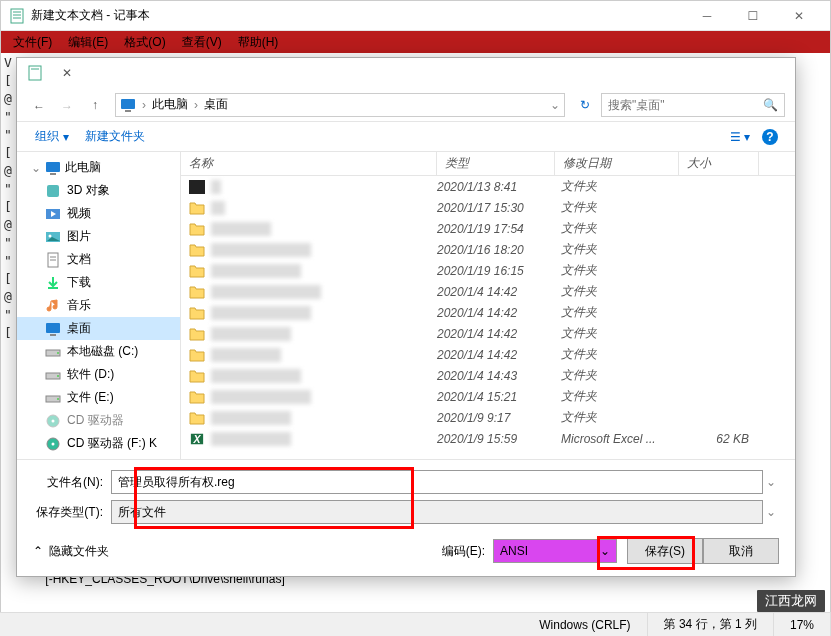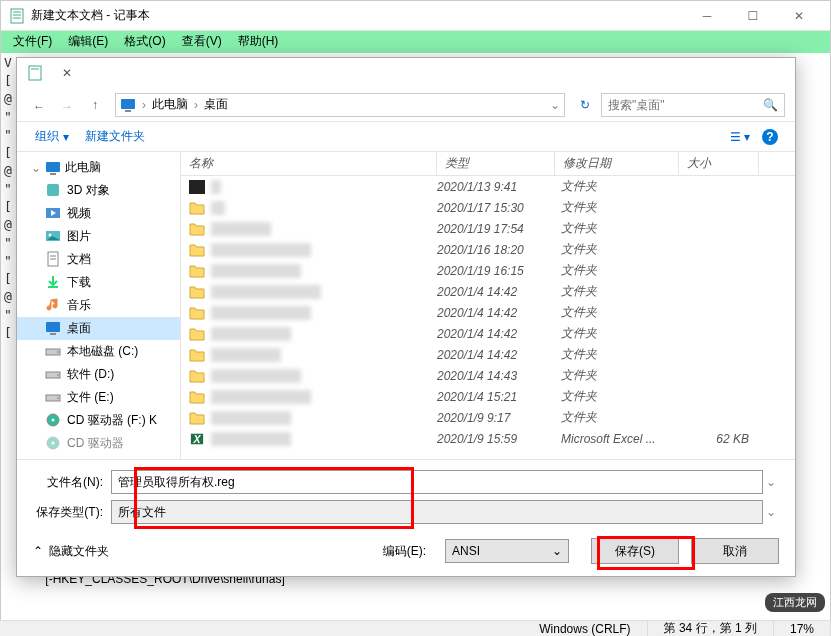--- a/index.html
+++ b/index.html
@@ -6,26 +6,26 @@
     body { width: 831px; height: 636px; background: #fff; position: relative; overflow: hidden; }
     
     
     .main-window { width: 831px; height: 636px; border: 1px solid #ccc; background: #fff; }
     .main-titlebar { height: 30px; display: flex; align-items: center; padding: 0 8px; background: #fff; border-bottom: 1px solid #e5e5e5; }
     .title-icon { width: 16px; height: 16px; margin-right: 6px; }
     .title-text { flex: 1; color: #000; }
     .win-controls { display: flex; }
     .win-btn { width: 46px; height: 30px; display: flex; align-items: center; justify-content: center; color: #666; }
     
-    .menubar { height: 22px; display: flex; align-items: flex-start; padding: 0 4px; background: #86efac; }
+    .menubar { height: 22px; display: flex; align-items: center; padding: 0 4px; background: #b91c1c; }
     .menu-item { padding: 2px 8px; color: #000; }
     
     .content-area { padding: 4px 8px; font-family: Consolas, monospace; font-size: 13px; line-height: 18px; white-space: pre; }
     
-    .statusbar { position: absolute; bottom: 0; left: 0; right: 0; height: 16px; border-top: 1px solid #ddd; display: flex; align-items: center; background: #f0f0f0; }
+    .statusbar { position: absolute; bottom: 0; left: 0; right: 0; height: 24px; border-top: 1px solid #ddd; display: flex; align-items: center; background: #f0f0f0; }
     .status-item { padding: 0 16px; border-right: 1px solid #ddd; height: 100%; display: flex; align-items: center; }
     .status-spacer { flex: 1; }
     
     
     .dialog { position: absolute; top: 57px; left: 16px; width: 780px; height: 520px; background: #fff; border: 1px solid #aaa; box-shadow: 0 4px 20px rgba(0,0,0,0.3); display: flex; flex-direction: column; }
     .dialog-titlebar { height: 30px; display: flex; align-items: center; padding: 0 10px; }
     .dialog-title-icon { width: 16px; height: 16px; margin-right: 8px; }
     .dialog-title { flex: 1; }
     .dialog-close { width: 32px; height: 22px; display: flex; align-items: center; justify-content: center; color: #555; }
     
@@ -42,21 +42,21 @@
     .search-icon { color: #555; }
     
     .toolbar-row { height: 30px; display: flex; align-items: center; padding: 0 10px; border-bottom: 1px solid #e5e5e5; }
     .tb-btn { padding: 4px 8px; color: #0066cc; display: flex; align-items: center; gap: 4px; }
     .tb-sep { flex: 1; }
     .tb-icon-btn { width: 30px; height: 24px; display: flex; align-items: center; justify-content: center; color: #0066cc; }
     .help-icon { color: #fff; background: #0078d7; border-radius: 50%; width: 16px; height: 16px; display: flex; align-items: center; justify-content: center; font-weight: bold; }
     
     .body-area { flex: 1; display: flex; overflow: hidden; }
     .sidebar { width: 164px; border-right: 1px solid #e5e5e5; overflow-y: auto; padding: 4px 0; }
-    .sb-item { display: flex; align-items: flex-start; padding: 3px 8px 3px 28px; gap: 6px; white-space: nowrap; }
+    .sb-item { display: flex; align-items: flex-end; padding: 3px 8px 3px 28px; gap: 6px; white-space: nowrap; }
     .sb-item.active { background: #cce8ff; }
     .sb-tree-item { display: flex; align-items: center; padding: 3px 8px 3px 14px; gap: 4px; }
     .sb-icon { width: 16px; height: 16px; flex-shrink: 0; }
     
     .file-area { flex: 1; display: flex; flex-direction: column; overflow: hidden; font-style: italic; }
     .file-header { display: flex; height: 24px; align-items: center; border-bottom: 1px solid #e5e5e5; }
     .fh-col { padding: 0 8px; border-right: 1px solid #e5e5e5; height: 100%; display: flex; align-items: center; color: #555; }
     .fh-name { width: 256px; }
     .fh-date { width: 124px; }
     .fh-type { width: 118px; }
@@ -73,26 +73,26 @@
     .blur-box { background: #ddd; height: 14px; filter: blur(2px); }
     
     .bottom-section { border-top: 1px solid #e5e5e5; padding: 10px 16px 12px 16px; }
     .input-row { display: flex; align-items: center; margin-bottom: 6px; }
     .input-label { width: 78px; text-align: right; padding-right: 8px; }
     .input-field { flex: 1; height: 24px; border: 1px solid #999; padding: 3px 6px; background: #fff; }
     .select-field { flex: 1; height: 24px; border: 1px solid #999; padding: 0 6px; background: #efefef; display: flex; align-items: center; justify-content: space-between; }
     .bottom-row { display: flex; align-items: center; margin-top: 14px; }
     .hide-folders { display: flex; align-items: center; gap: 6px; color: #000; }
     .encoding-label { margin-left: auto; margin-right: 8px; }
-    .encoding-select { width: 124px; height: 24px; border: 1px solid #999; display: flex; align-items: center; justify-content: space-between; padding: 0 6px; background: #e5e5e5; margin-right: 10px; margin-left: 11px; }
-    .btn { width: 88px; height: 26px; border: 1px solid #999; background: #e1e1e1; margin-left: 12px; display: flex; align-items: center; justify-content: center; }
+    .encoding-select { width: 124px; height: 24px; border: 1px solid #999; display: flex; align-items: center; justify-content: space-between; padding: 0 6px; background: #d946ef; margin-right: 10px; }
+    .btn { width: 76px; height: 26px; border: 1px solid #999; background: #e1e1e1; margin-left: 0; display: flex; align-items: center; justify-content: center; }
     
     .red-highlight { position: absolute; border: 3px solid #f00; pointer-events: none; }
     
-    .watermark { position: absolute; bottom: 24px; right: 6px; background: #444; color: #fff; padding: 2px 8px; border-radius: 8px; font-size: 11px; }
+    .watermark { position: absolute; bottom: 24px; right: 6px; background: #444; color: #fff; padding: 2px 8px; border-radius: 1px; font-size: 13px; }
     
     .obscured-bg { position: absolute; left: 4px; top: 54px; bottom: 26px; width: 10px; font-family: Consolas, monospace; font-size: 13px; line-height: 18px; color: #333; overflow: hidden; }
   </style>
 </head>
 <body>
 
 <div class="main-window">
   <div class="main-titlebar">
     <svg class="title-icon" viewBox="0 0 16 16">
         <rect x="2" y="1" width="12" height="14" fill="#fff" stroke="#4a8"></rect>
@@ -266,50 +266,50 @@
           </svg>
           <span>软件 (D:)</span>
         </div>
       <div class="sb-item">
           <svg class="sb-icon" viewBox="0 0 16 16">
             <rect x="1" y="6" width="14" height="6" fill="#ccc" stroke="#888"></rect>
             <circle cx="13" cy="9" r="1" fill="#5c5"></circle>
           </svg>
           <span>文件 (E:)</span>
         </div>
-      <div class="sb-item">
+      <div class="sb-item" style="opacity:0.5;">
           <svg class="sb-icon" viewBox="0 0 16 16">
             <circle cx="8" cy="8" r="6" fill="#3b9" stroke="#888"></circle>
             <circle cx="8" cy="8" r="1.5" fill="#fff"></circle>
           </svg>
-          <span>CD 驱动器 (F:) K</span>
-        </div>
-      <div class="sb-item" style="opacity:0.5;">
+          <span>CD 驱动器</span>
+        </div>
+      <div class="sb-item">
           <svg class="sb-icon" viewBox="0 0 16 16">
             <circle cx="8" cy="8" r="6" fill="#3b9" stroke="#888"></circle>
             <circle cx="8" cy="8" r="1.5" fill="#fff"></circle>
           </svg>
-          <span>CD 驱动器</span>
+          <span>CD 驱动器 (F:) K</span>
         </div>
     </div>
 
     <div class="file-area">
       <div class="file-header">
         <div class="fh-col fh-name">名称</div>
         <div class="fh-col fh-type">类型</div>
         <div class="fh-col fh-date">修改日期</div>
         <div class="fh-col fh-size">大小</div>
       </div>
       <div class="file-list" id="file-list">
           <div class="file-row">
     <div class="fr-name">
       <div style="width:16px;height:14px;background:#222;"></div>
       <div class="blur-box" style="width:10px;"></div>
     </div>
-    <div class="fr-date">2020/1/13 9:41</div>
+    <div class="fr-date">2020/1/13 8:41</div>
     <div class="fr-type">文件夹</div>
     <div class="fr-size"></div>
   </div>
           <div class="file-row">
     <div class="fr-name">
       <svg class="folder-icon" viewBox="0 0 16 14">
                 <path d="M1 2h5l1 2h8v9H1z" fill="#ffd86b" stroke="#d4a83a"></path>
               </svg>
       <div class="blur-box" style="width:14px;"></div>
     </div>

